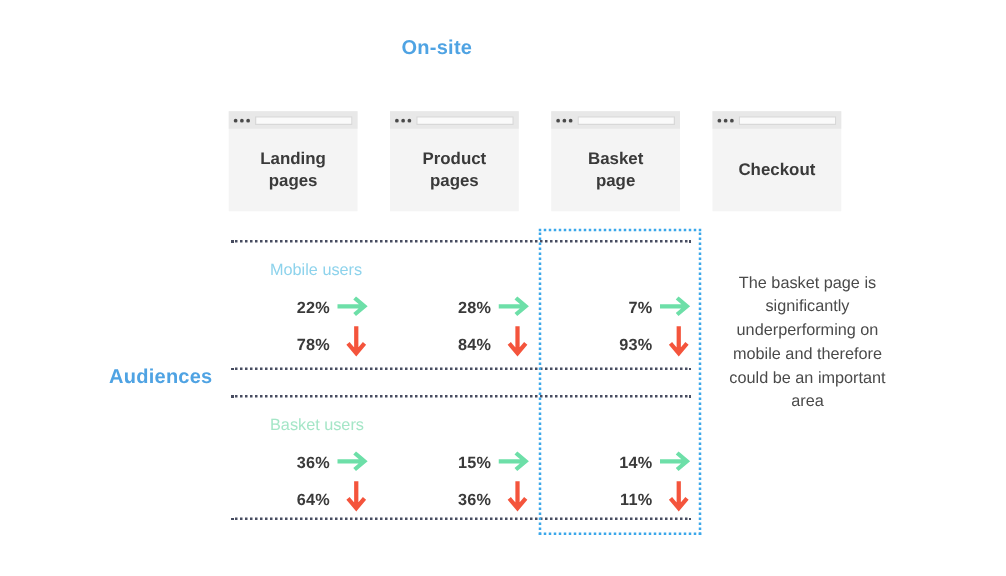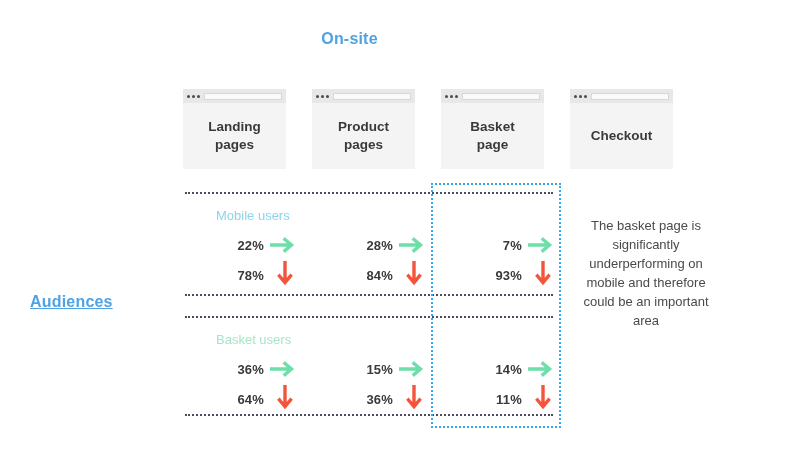--- a/index.html
+++ b/index.html
@@ -32,26 +32,25 @@
     font-weight: bold;
     color: #4FA3E3;
     letter-spacing: 0.2px;
   }
 
   .audiences-title {
     position: absolute;
     left: 30px;
     top: 293px;
     width: 140px;
-    text-align: left;
+    text-align: right;
     font-size: 16px;
     font-weight: bold;
     color: #4FA3E3;
     letter-spacing: 0.2px;
-    text-decoration: underline;
   }
 
   
   .cards-row {
     position: absolute;
     left: 183px;
     top: 89px;
   }
   .browser-card {
     position: absolute;

